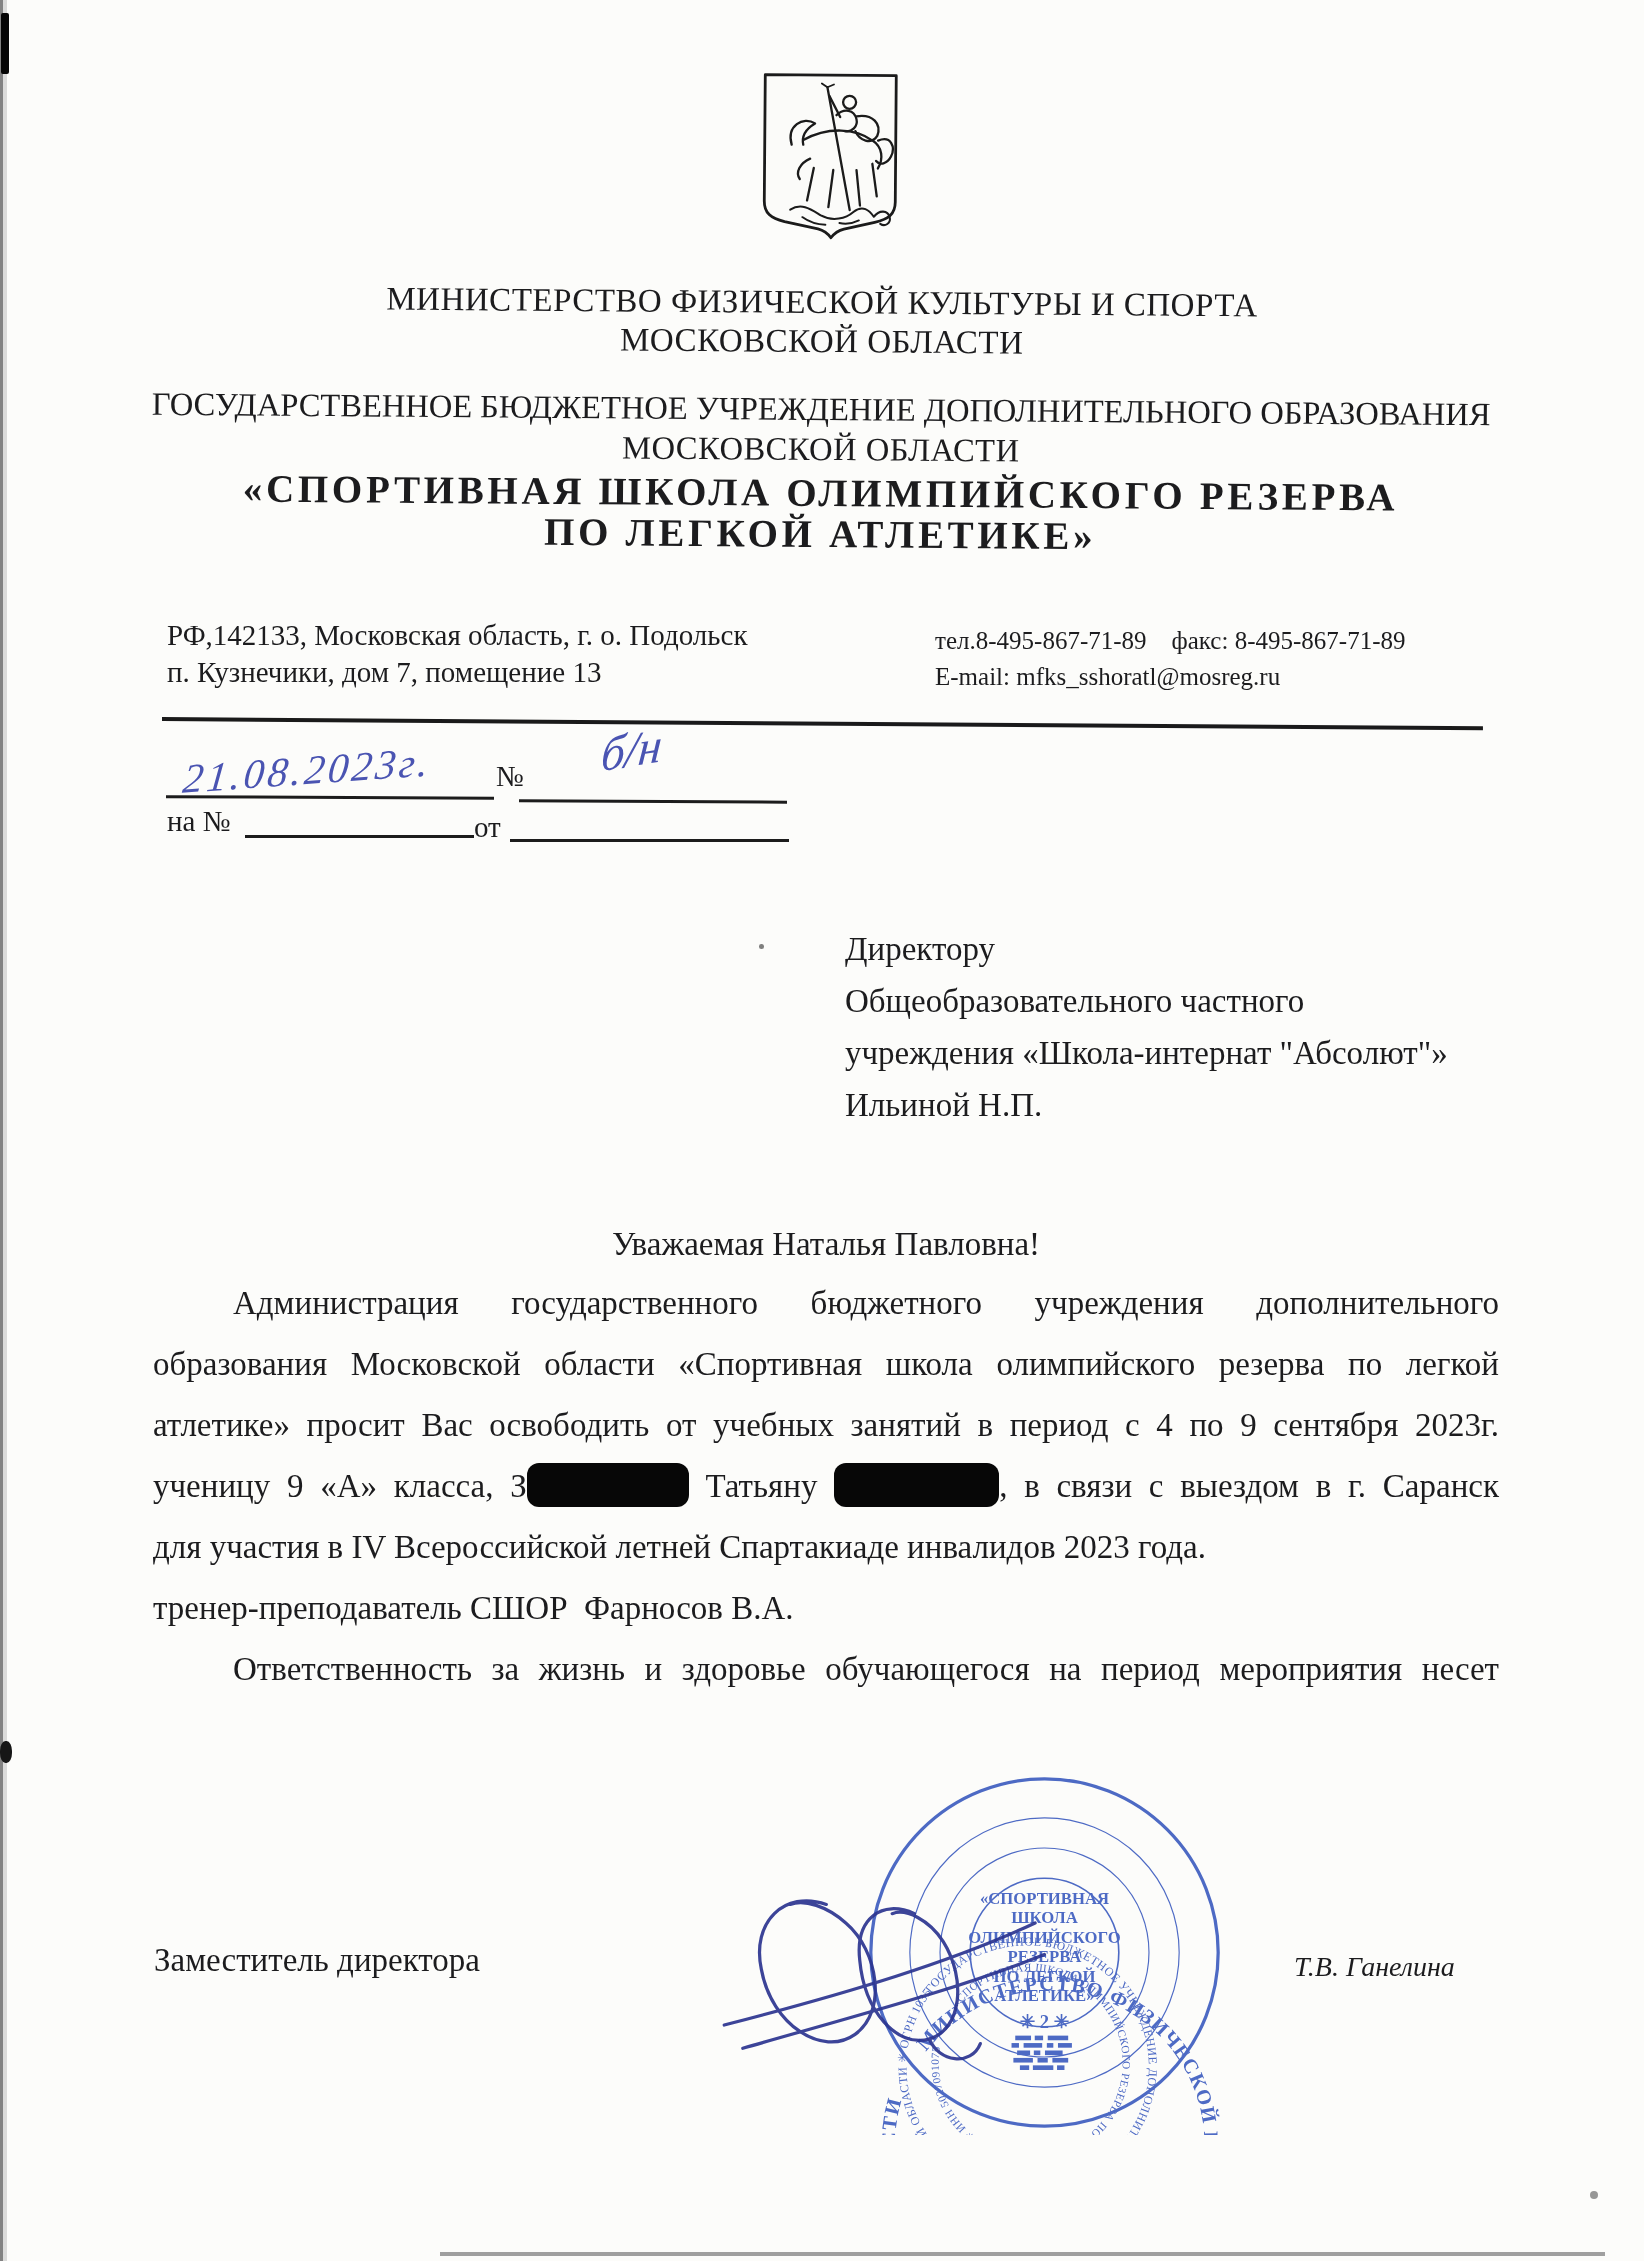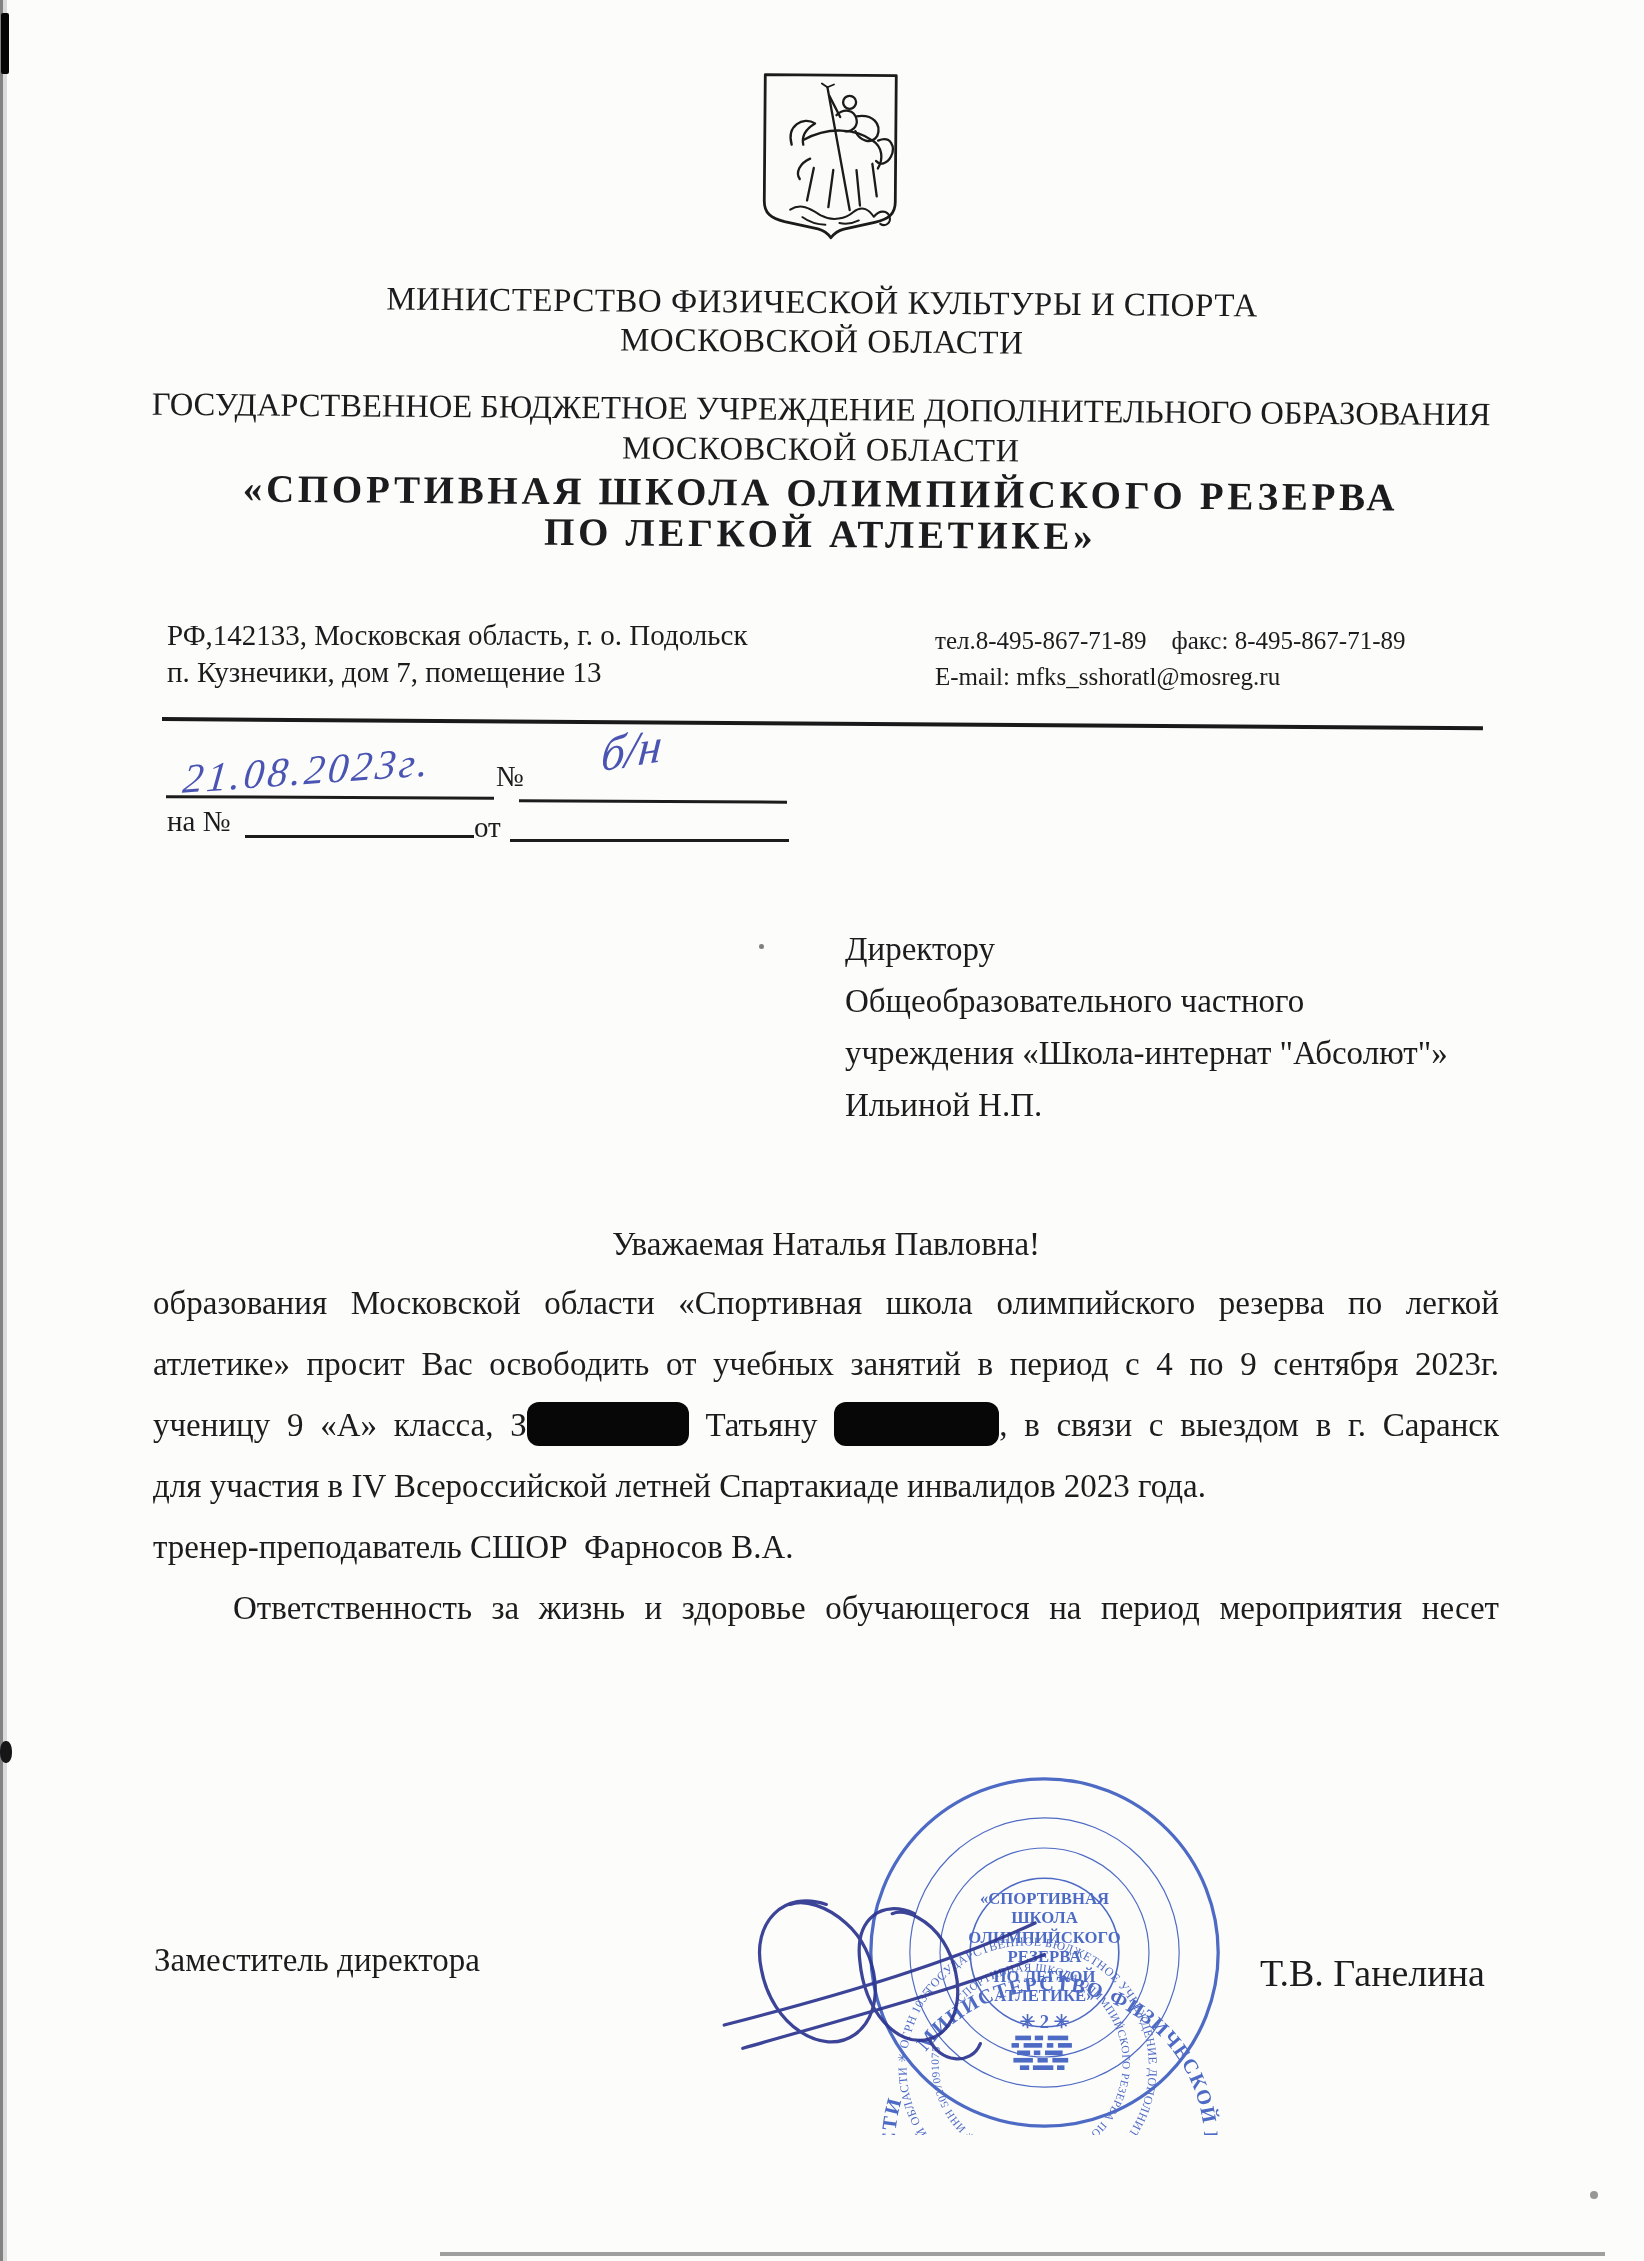--- a/index.html
+++ b/index.html
@@ -59,21 +59,21 @@
   .bodyblock { left:153px; top:1273px; width:1346px; font-size:33px; }
   .bline { line-height:61px; height:61px; }
   .jline { text-align:justify; text-align-last:justify; }
   .indent { padding-left:80px; }
   .redact { display:inline-block; background:#070707; height:44px; border-radius:12px; vertical-align:-10.2px; }
   .redact1 { width:162px; }
   .redact2 { width:165px; }
 
   
   .post { left:154px; top:1942px; font-size:33px; }
-  .name { left:1260px; top:1951px; font-size:38px; }
+  .name { left:1294px; top:1951px; font-size:28px;font-style:italic; }
 
   .stamp { left:862px; top:1770px; width:365px; height:365px; opacity:.92; }
   .signature { left:673px; top:1871px; width:418px; height:232px; }
 </style>
 </head>
 <body>
 
 <div class="page">
 
   <div class="abs edge-strip"></div>
@@ -135,20 +135,21 @@
   <div class="abs recipient">
     <div>Директору</div>
     <div>Общеобразовательного частного</div>
     <div>учреждения «Школа-интернат "Абсолют"»</div>
     <div>Ильиной Н.П.</div>
   </div>
 
   <div class="abs salutation">Уважаемая Наталья Павловна!</div>
 
   <div class="abs bodyblock">
+    <div class="bline jline indent">Администрация государственного бюджетного учреждения дополнительного</div>
     <div class="bline jline">образования Московской области «Спортивная школа олимпийского резерва по легкой</div>
     <div class="bline jline">атлетике» просит Вас освободить от учебных занятий в период с 4 по 9 сентября 2023г.</div>
     <div class="bline jline"><span>ученицу 9 «А» класса, З</span><span class="redact redact1"></span><span> Татьяну </span><span class="redact redact2"></span><span>, в связи с выездом в г. Саранск</span></div>
     <div class="bline">для участия в IV Всероссийской летней Спартакиаде инвалидов 2023 года.</div>
     <div class="bline pre">тренер-преподаватель СШОР  Фарносов В.А.</div>
     <div class="bline jline indent">Ответственность за жизнь и здоровье обучающегося на период мероприятия несет</div>
   </div>
 
   <div class="abs post">Заместитель директора</div>
   <div class="abs name">Т.В. Ганелина</div>

